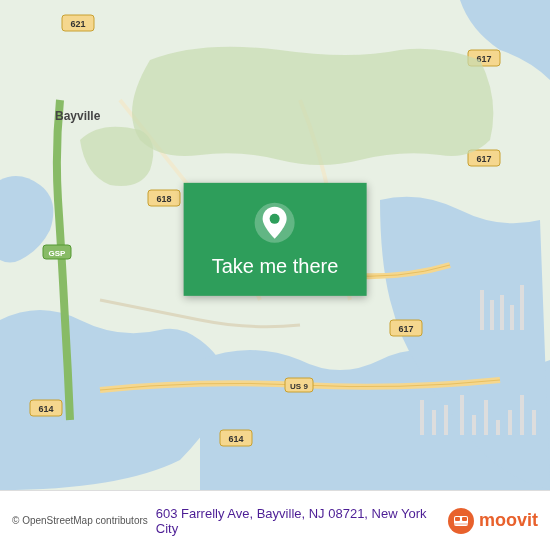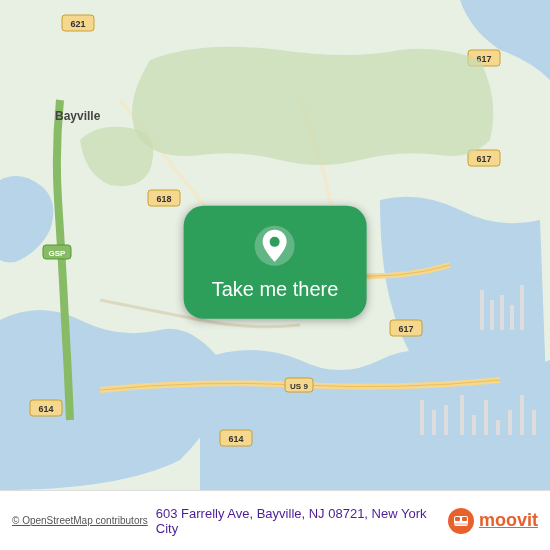--- a/index.html
+++ b/index.html
@@ -27,30 +27,29 @@
       top: 0; left: 0;
     }
 
     
     #button-overlay {
       position: absolute;
       top: 50%;
       left: 50%;
       transform: translate(-50%, -55%);
       background-color: #2e9e5b;
-      border-radius: 20px;
+      border-radius: 0;
       padding: 18px 28px 18px 28px;
       display: flex;
       flex-direction: column;
       align-items: center;
       gap: 10px;
       cursor: pointer;
       box-shadow: 0 2px 8px rgba(0,0,0,0.3);
       min-width: 180px;
-      margin-top: 23px;
     }
 
     #pin-icon {
       width: 44px;
       height: 44px;
     }
 
     #button-label {
       color: white;
       font-size: 20px;
@@ -66,21 +65,20 @@
       border-top: 1px solid #ddd;
       display: flex;
       align-items: center;
       justify-content: space-between;
       padding: 0 12px;
     }
 
     #attribution {
       font-size: 10px;
       color: #555;
-      text-decoration: underline;
     }
 
     #address-text {
       font-size: 13px;
       color: #4c1d95;
       flex: 1;
       padding: 0 8px;
     }
 
     #moovit-logo {
@@ -91,21 +89,20 @@
 
     #moovit-bus-icon {
       width: 28px;
       height: 28px;
     }
 
     #moovit-text {
       font-size: 18px;
       font-weight: bold;
       color: #e8612c;
-      text-decoration: underline;
     }
   </style>
 </head>
 <body>
 
 <div id="map-container">
 
   <svg id="map-bg" viewBox="0 0 550 490" xmlns="http://www.w3.org/2000/svg">
 
     <rect width="550" height="490" fill="#e8f0e4"></rect>

